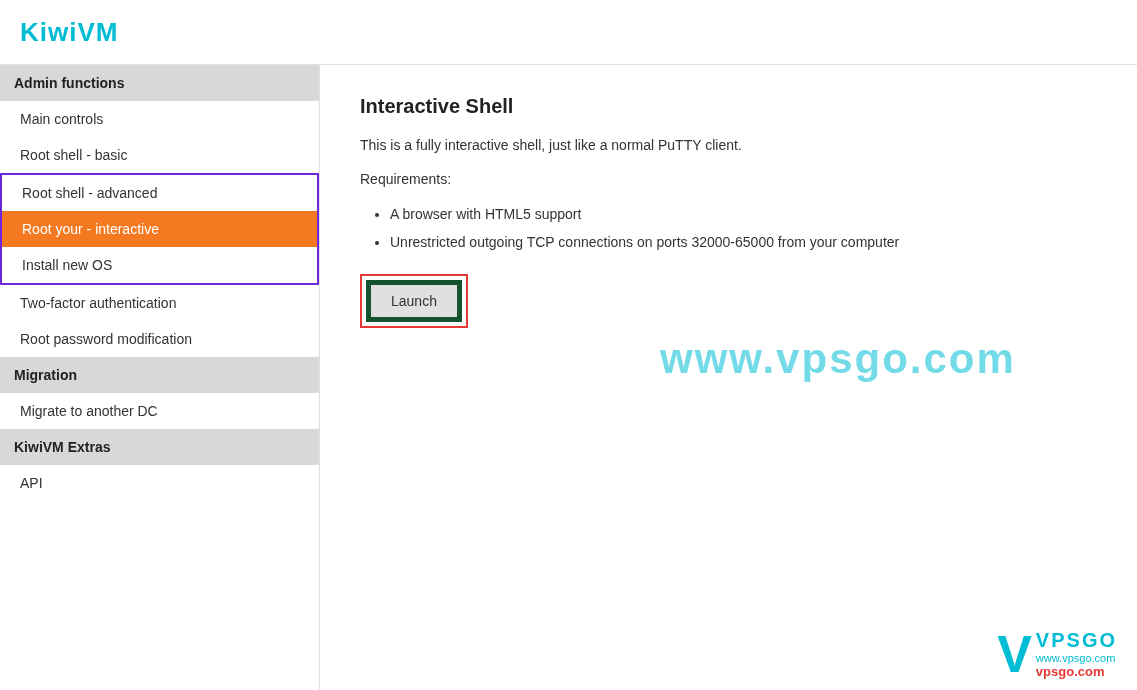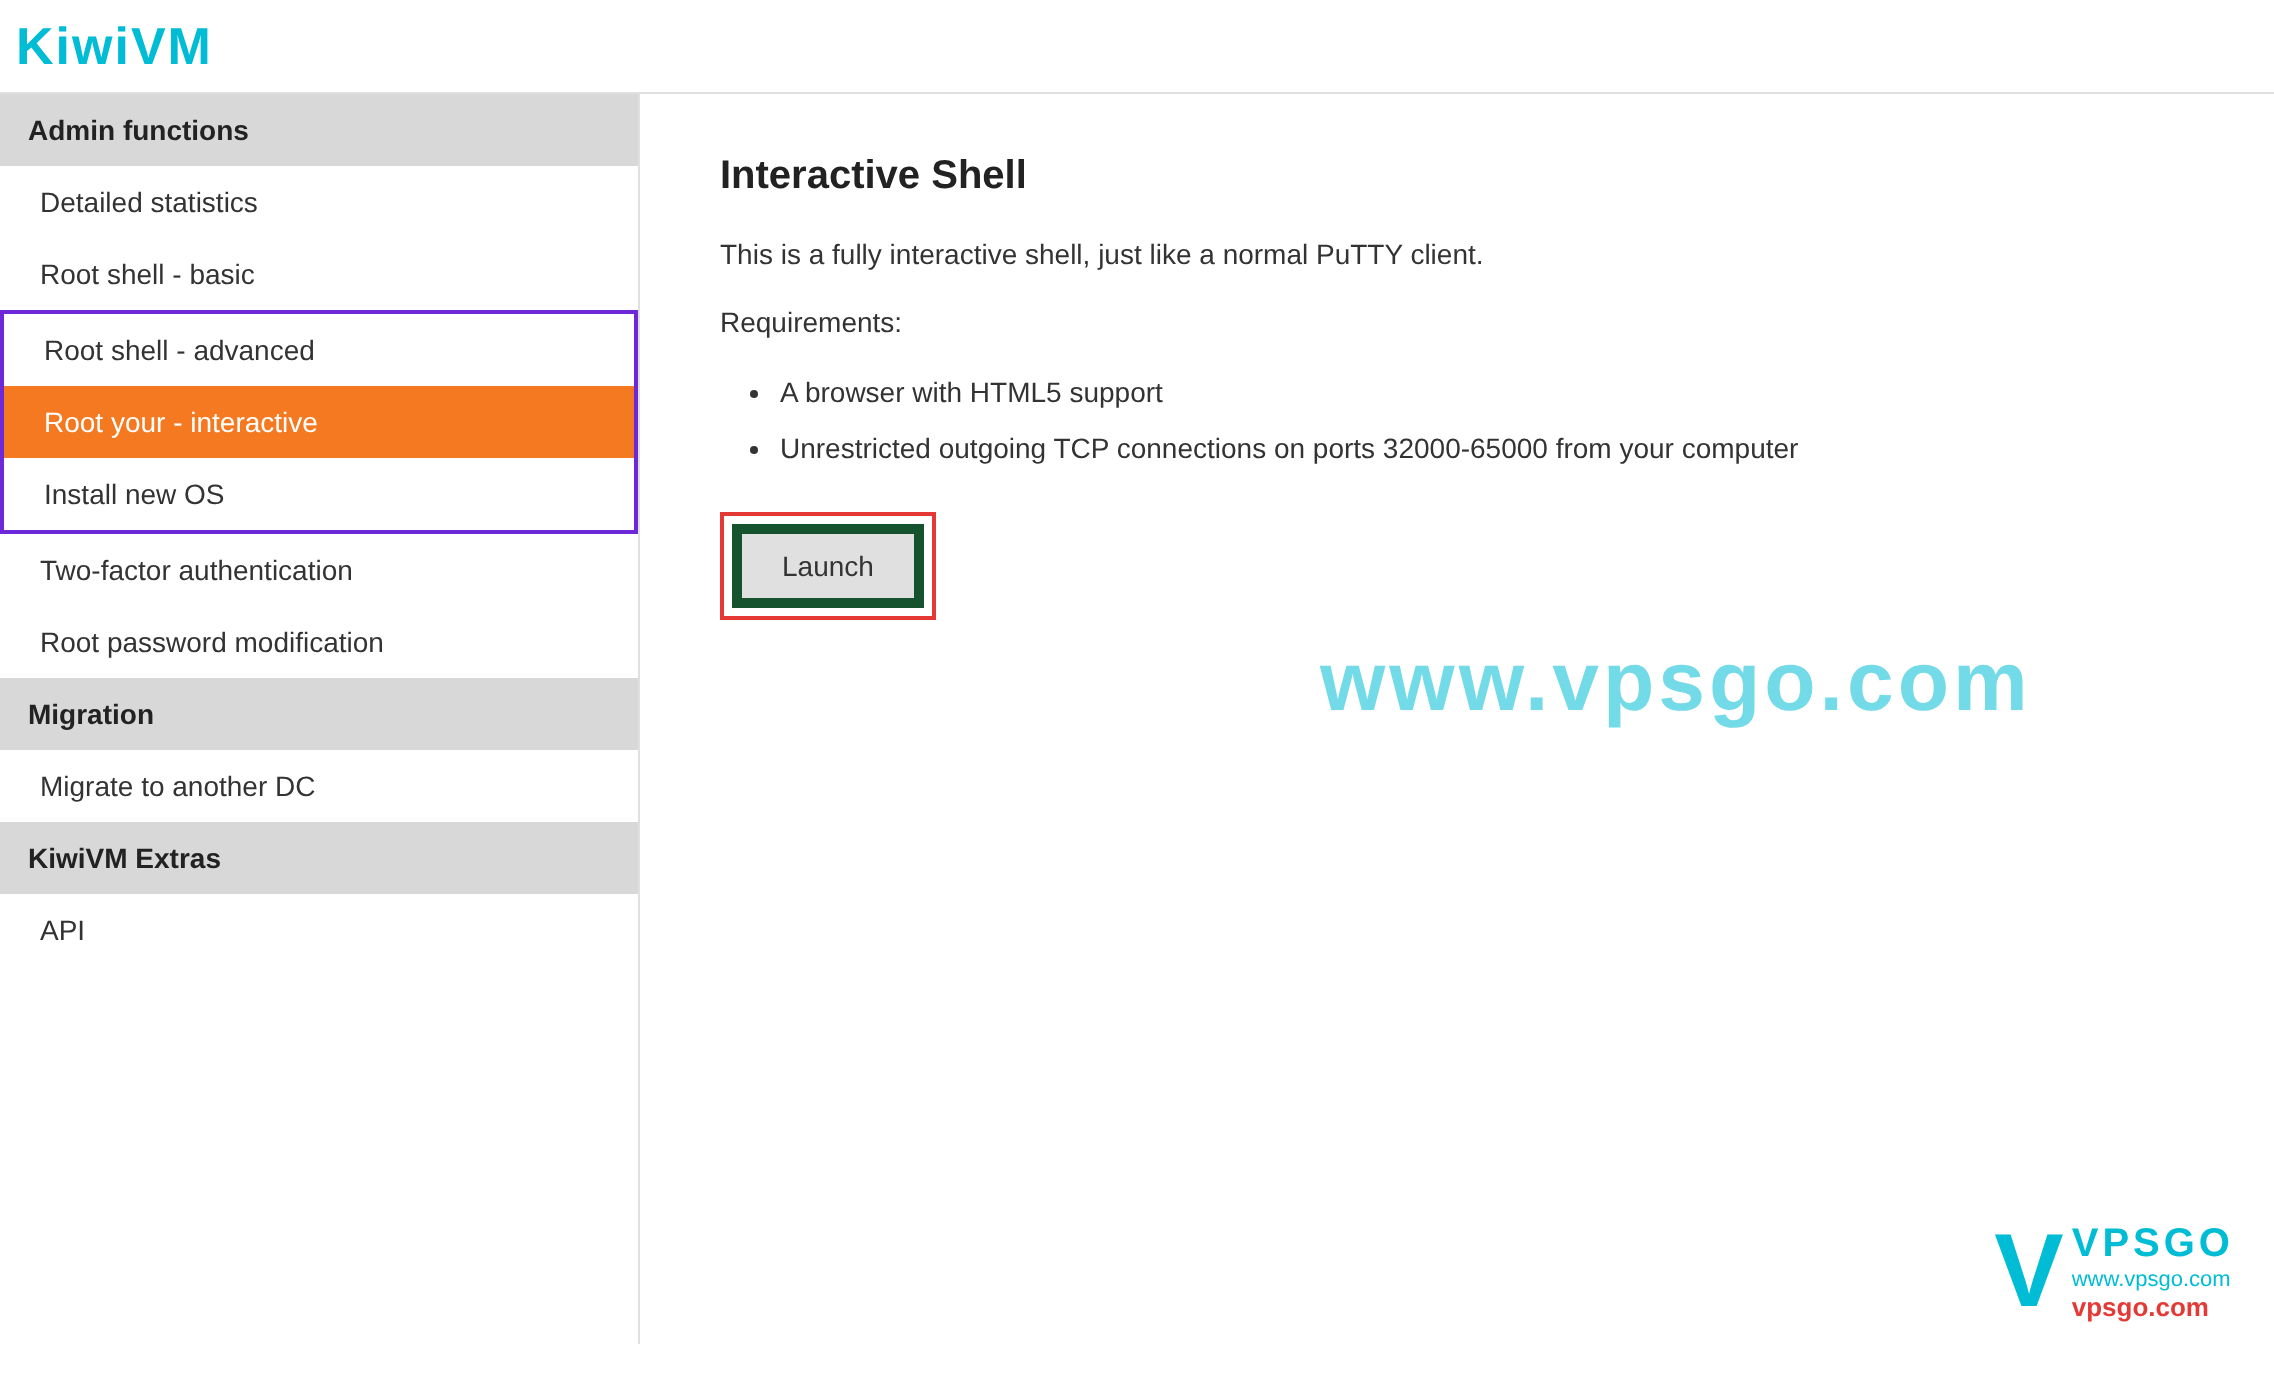--- a/index.html
+++ b/index.html
@@ -1,23 +1,23 @@
 <!DOCTYPE html>
 <html><head>
   <meta charset="utf-8">
   <style>
     * { margin: 0; padding: 0; box-sizing: border-box; }
     body { font-family: Arial, sans-serif; font-size: 14px; color: #333; background: #fff; }
 
     
     #header {
       background: #fff;
-      padding: 12px 8px;
+      padding: 12px 20px;
       border-bottom: 1px solid #e0e0e0;
-      height: 47px;
+      height: 65px;
       display: flex;
       align-items: center;
     }
     #logo {
       font-size: 26px;
       font-weight: bold;
       color: #2a2a2a;
       letter-spacing: 1px;
     }
     #logo span {
@@ -164,21 +164,21 @@
     <span>Kiwi</span><span style="color:#00bcd4;">VM</span>
   </div>
 </div>
 
 <div id="layout">
 
   <div id="sidebar">
 
     <div class="sidebar-section-header">Admin functions</div>
 
-    <div class="sidebar-item">Detailed statistics</div>
+    <div class="sidebar-item">Main controls</div>
     <div class="sidebar-item">Root shell - basic</div>
 
     <div class="highlight-group">
       <div class="sidebar-item" style="border: none;">Root shell - advanced</div>
       <div class="sidebar-item active" style="border: none;">Root your - interactive</div>
       <div class="sidebar-item" style="border: none;">Install new OS</div>
     </div>
 
     <div class="sidebar-item">Two-factor authentication</div>
     <div class="sidebar-item">Root password modification</div>

